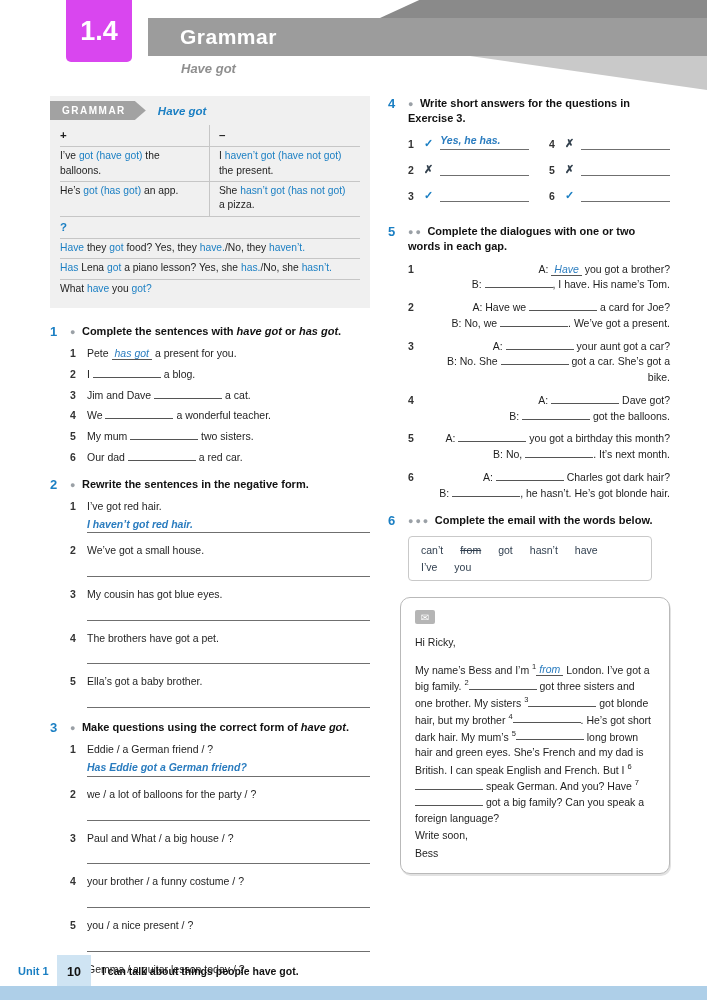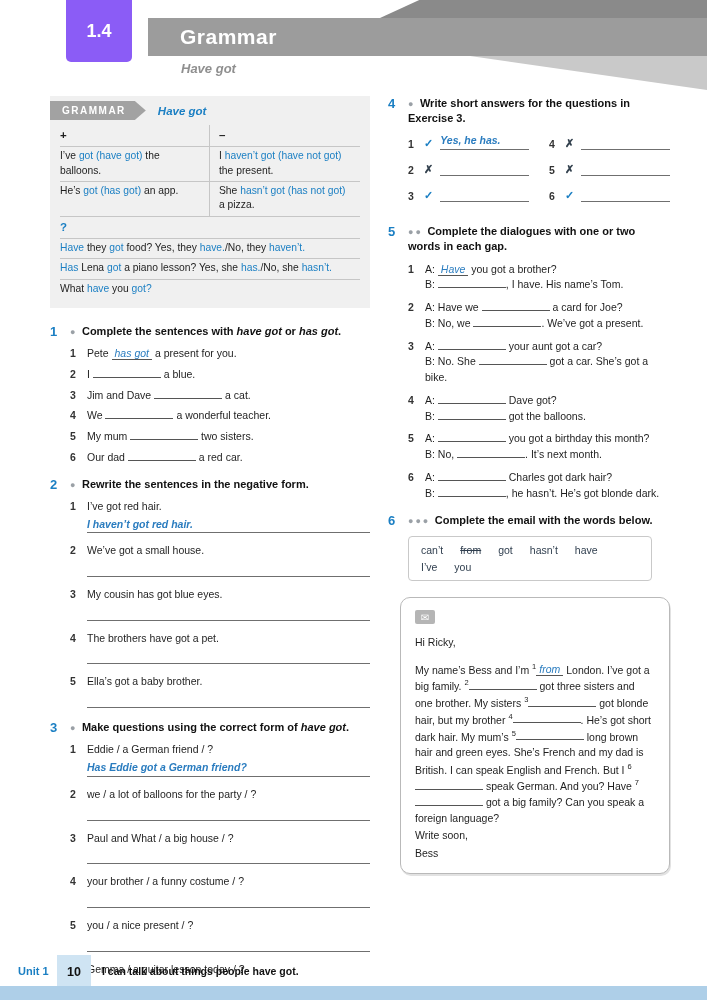--- a/index.html
+++ b/index.html
@@ -5,23 +5,23 @@
   html,body{margin:0;padding:0;background:#e9e9e9;}
   .page{position:relative;width:707px;height:1000px;background:#ffffff;overflow:hidden;
         font-family:"Liberation Sans",sans-serif;color:#1e1e1e;}
 
   
   .hdr-band{position:absolute;left:148px;top:18px;width:559px;height:38px;background:#9c9c9c;}
   .hdr-dark{position:absolute;left:380px;top:0;width:327px;height:18px;background:#8a8a8a;
             clip-path:polygon(12% 0,100% 0,100% 100%,0 100%);}
   .hdr-light{position:absolute;left:470px;top:56px;width:237px;height:34px;background:#c9c9c9;
              clip-path:polygon(0 0,100% 0,100% 100%);}
-  .unit-box{position:absolute;left:66px;top:0;width:66px;height:62px;background:#8b5cf6;
+  .unit-box{position:absolute;left:66px;top:0;width:66px;height:62px;background:#d946ef;
             border-radius:0 0 5px 5px;display:flex;align-items:center;justify-content:center;
-            color:#fff;font-size:18px;font-weight:bold;}
+            color:#fff;font-size:27px;font-weight:bold;}
   .hdr-title{position:absolute;left:180px;top:25px;color:#fff;font-size:21px;font-weight:bold;letter-spacing:.5px;}
   .hdr-sub{position:absolute;left:181px;top:61px;color:#8f8f8f;font-size:13px;font-weight:bold;font-style:italic;}
 
   
   .col-left{position:absolute;left:50px;top:96px;width:320px;}
   .col-right{position:absolute;left:388px;top:96px;width:282px;}
 
   
   .panel{background:#f0f0f0;padding-bottom:9px;margin-bottom:16px;}
   .panel-head{display:flex;align-items:center;gap:12px;padding:5px 0 5px 0;}
@@ -64,21 +64,21 @@
   
   .ex4-grid{display:grid;grid-template-columns:1fr 1fr;column-gap:20px;margin-left:20px;}
   .ex4-item{display:flex;align-items:flex-end;gap:7px;margin-bottom:10px;font-size:10.5px;}
   .mark{font-weight:bold;font-size:11px;}
   .check{color:#1b7fc3;}
   .cross{color:#33414e;}
   .ex4-line{flex:1;border-bottom:1px solid #6f6f6f;min-height:14px;padding-bottom:1px;}
 
   
   .dlg{display:flex;gap:8px;margin-bottom:7px;font-size:10.5px;line-height:1.5;}
-  .dline{min-width:0;}
+  .dline{min-width:0;text-align:right;}
 
   
   .wordbank{border:1px solid #c9c9c9;border-radius:4px;padding:5px 12px;font-size:10.5px;
             color:#2f3e4e;margin-left:20px;width:218px;line-height:1.6;}
   .wordbank span{margin-right:17px;}
   .email{border:1px solid #b9b9b9;border-radius:10px;padding:12px 14px 12px;margin-left:12px;margin-top:16px;
          font-size:10.5px;line-height:1.55;background:#fff;box-shadow:1px 2px 0 #e2e2e2;}
   .mail-icon{width:20px;height:14px;background:#b5b5b5;color:#fff;font-size:10px;display:flex;
              align-items:center;justify-content:center;border-radius:2px;margin-bottom:10px;}
   .email .greet{margin-bottom:10px;}
@@ -134,21 +134,21 @@
         <span class="ex-num">1</span>
         <div class="ex-title"><span class="dot">● </span><span>Complete the sentences with </span><span class="it">have got</span><span> or </span><span class="it">has got</span><span>.</span></div>
       </div>
       <div class="items">
         <div class="item">
             <span class="inum">1</span>
             <span class="ibody"><span>Pete </span><span class="ansu">has got</span><span> a present for you.</span></span>
           </div>
         <div class="item">
             <span class="inum">2</span>
-            <span class="ibody"><span>I </span><span class="blank"></span><span> a blue.</span></span>
+            <span class="ibody"><span>I </span><span class="blank"></span><span> a blog.</span></span>
           </div>
         <div class="item">
             <span class="inum">3</span>
             <span class="ibody"><span>Jim and Dave </span><span class="blank"></span><span> a cat.</span></span>
           </div>
         <div class="item">
             <span class="inum">4</span>
             <span class="ibody"><span>We </span><span class="blank"></span><span> a wonderful teacher.</span></span>
           </div>
         <div class="item">
@@ -363,21 +363,21 @@
             <span class="inum">5</span>
           <div class="ibody">
               <div class="dline"><span>A: </span><span class="blank"></span><span> you got a birthday this month?</span></div>
             <div class="dline"><span>B: No, </span><span class="blank"></span><span>. It’s next month.</span></div>
             </div>
           </div>
         <div class="dlg">
             <span class="inum">6</span>
           <div class="ibody">
               <div class="dline"><span>A: </span><span class="blank"></span><span> Charles got dark hair?</span></div>
-            <div class="dline"><span>B: </span><span class="blank"></span><span>, he hasn’t. He’s got blonde dark.</span></div>
+            <div class="dline"><span>B: </span><span class="blank"></span><span>, he hasn’t. He’s got blonde hair.</span></div>
             </div>
           </div>
       </div>
     </div>
 
     <div class="ex">
       <div class="ex-head">
         <span class="ex-num">6</span>
         <div class="ex-title"><span class="dot">●●● </span><span>Complete the email with the words below.</span></div>
       </div>

